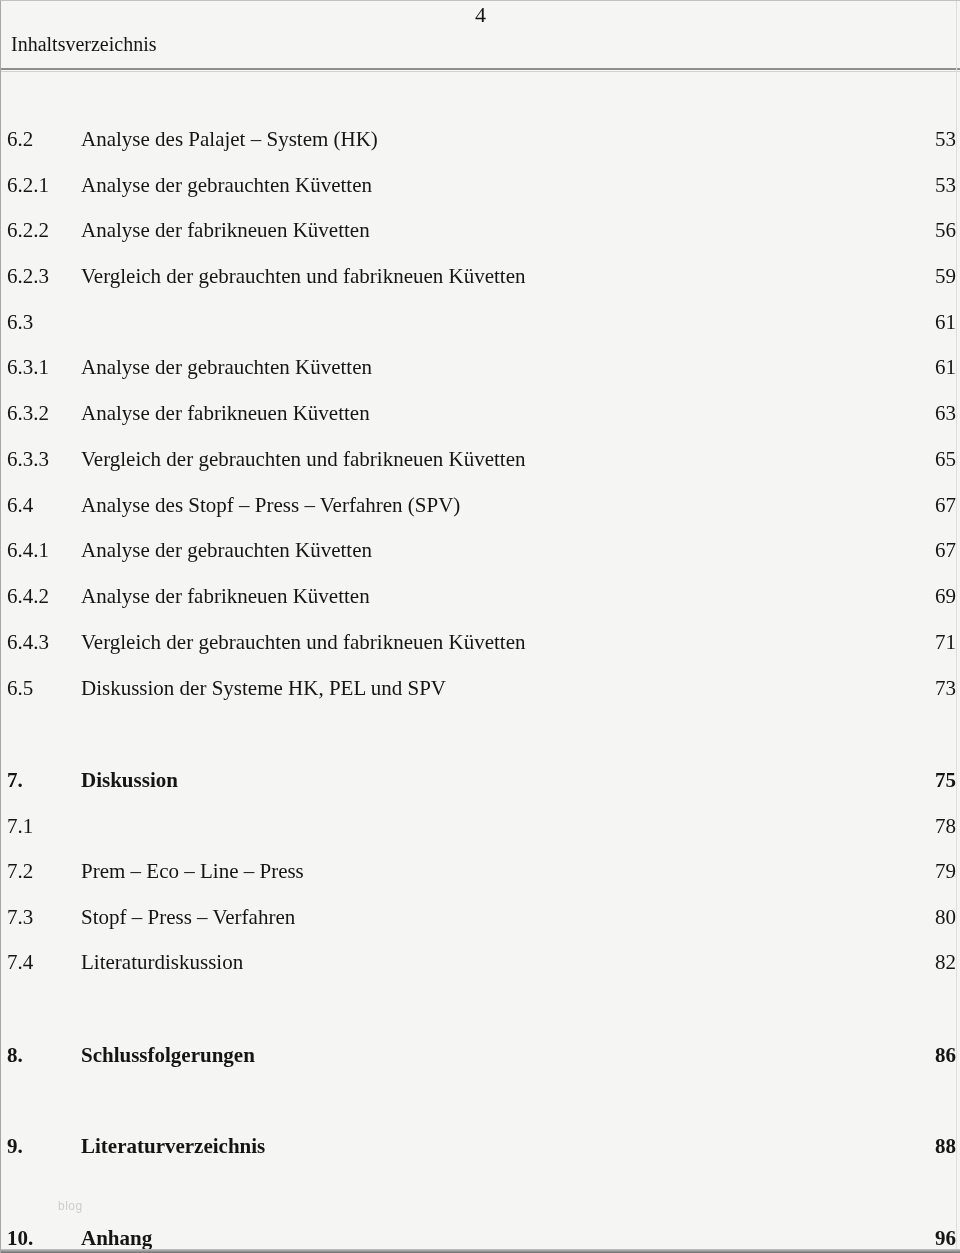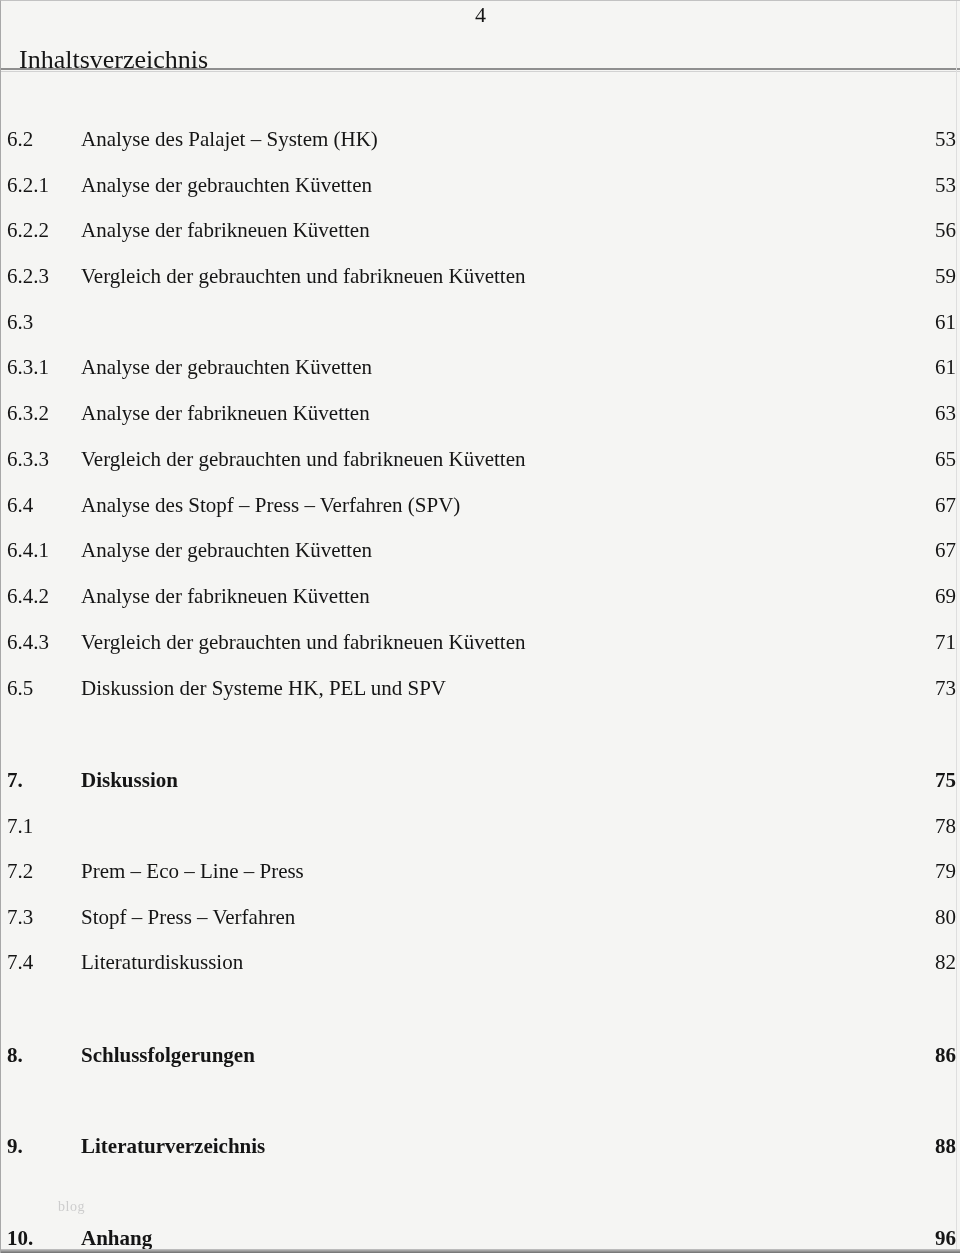--- a/index.html
+++ b/index.html
@@ -21,43 +21,43 @@
   }
   .bottom-edge {
     position: absolute; left: 0; bottom: 0; width: 100%; height: 4px;
     background: linear-gradient(#c6c6c6, #6e6e6e);
   }
   .page-number-top {
     position: absolute; top: 2px; left: 0; right: 0;
     text-align: center; font-size: 22px; line-height: 24px;
   }
   .header-title {
-    position: absolute; top: 30px; left: 18px;
-    font-size: 26px; line-height: 26px; margin-top: 16px;
+    position: absolute; top: 30px; left: 10px;
+    font-size: 20px; line-height: 26px;
   }
   .header-rule {
     position: absolute; top: 67px; left: 0; width: 100%; height: 2px;
     background: #8f8f8f;
   }
   .header-rule-shadow {
     position: absolute; top: 70px; left: 0; width: 100%; height: 1px;
     background: #d2d2d2;
   }
   .toc-row {
     position: absolute; left: 0; right: 0; height: 46px; line-height: 46px;
     font-size: 21px;
   }
   .toc-row .num   { position: absolute; left: 6px; width: 76px; }
   .toc-row .title { position: absolute; left: 80px; right: 70px; white-space: nowrap; }
   .toc-row .pg    { position: absolute; right: 4px; }
   .toc-row.bold   { font-weight: bold; }
   .watermark {
     position: absolute; left: 37px; top: 1198px;
-    font-family: Liberation Serif, serif;
-    font-size: 14px; color: #cdcdcd; letter-spacing: 0.5px; padding-left: 20px;
+    font-family: Liberation Sans, sans-serif;
+    font-size: 12px; color: #cdcdcd; letter-spacing: 0.5px; padding-left: 20px;
   }
 </style>
 </head>
 <body>
 
 <div class="page">
 
   <div class="page-number-top">4</div>
   <div class="header-title">Inhaltsverzeichnis</div>
   <div class="header-rule"></div>

